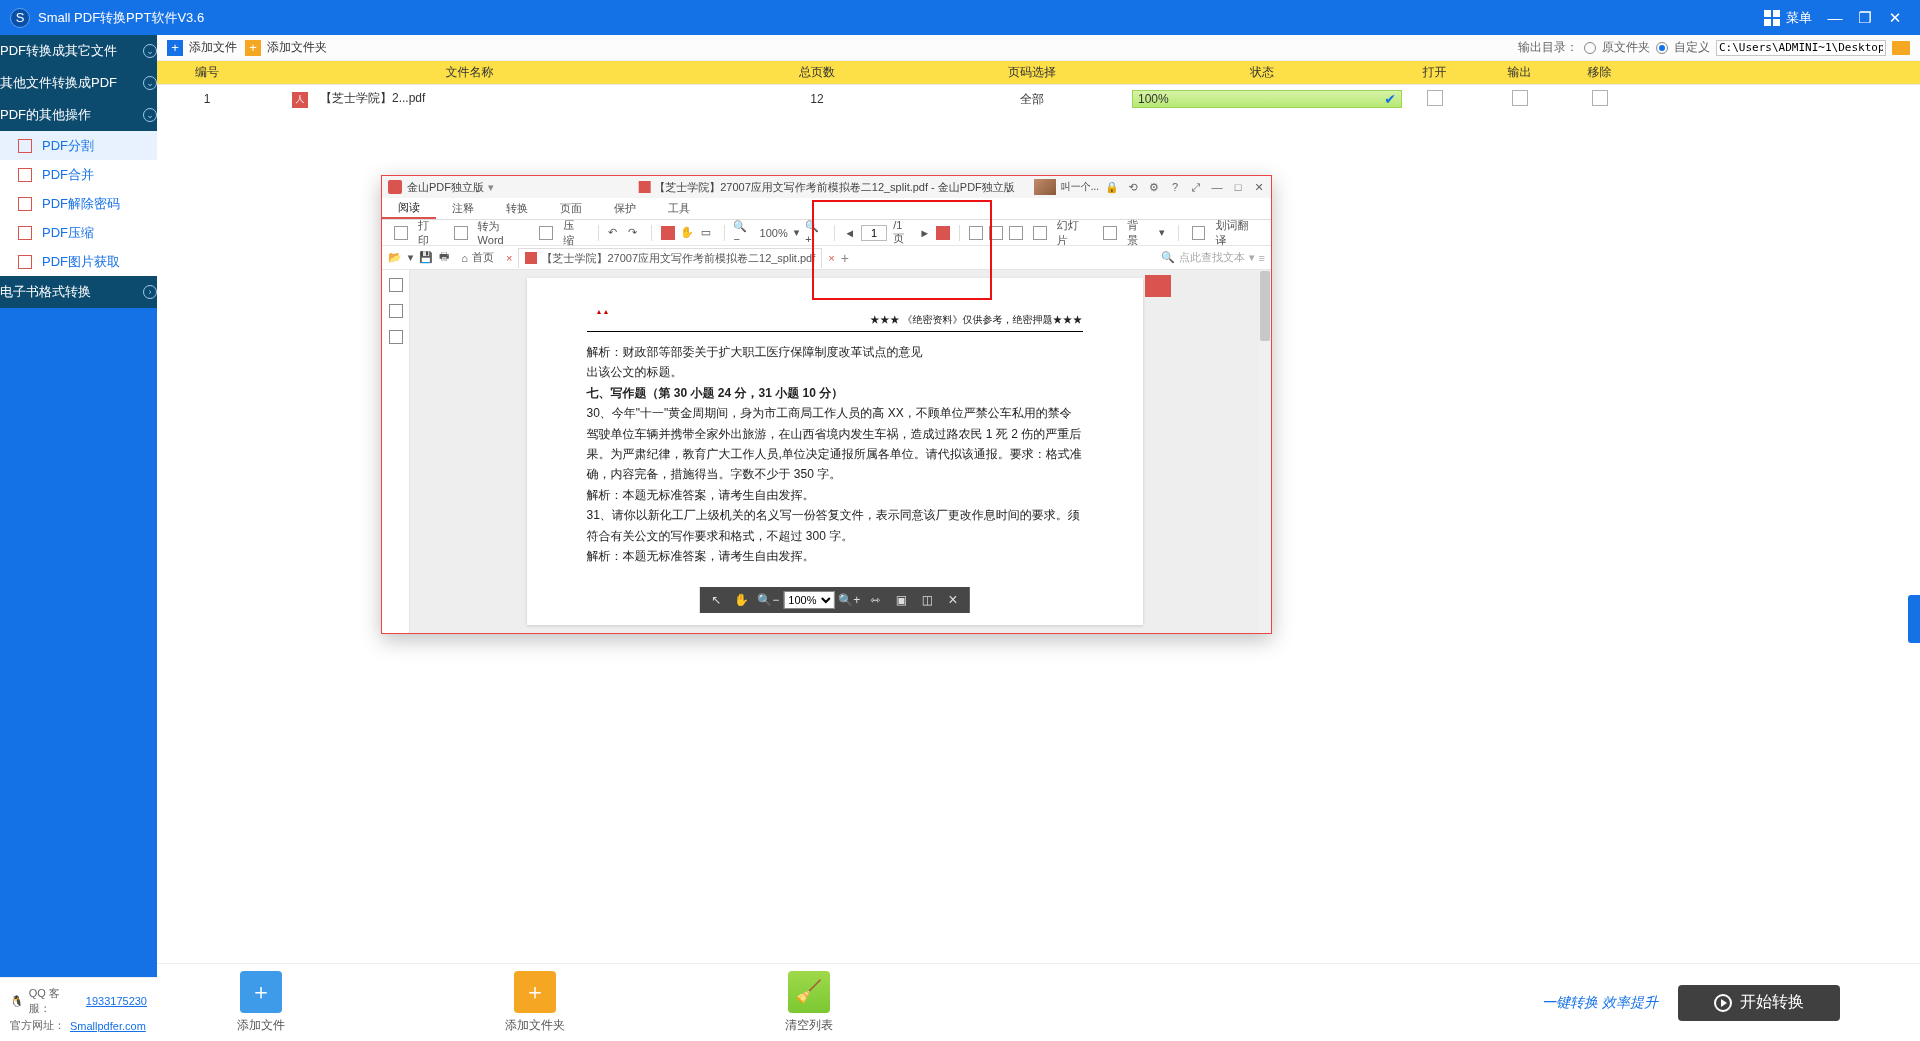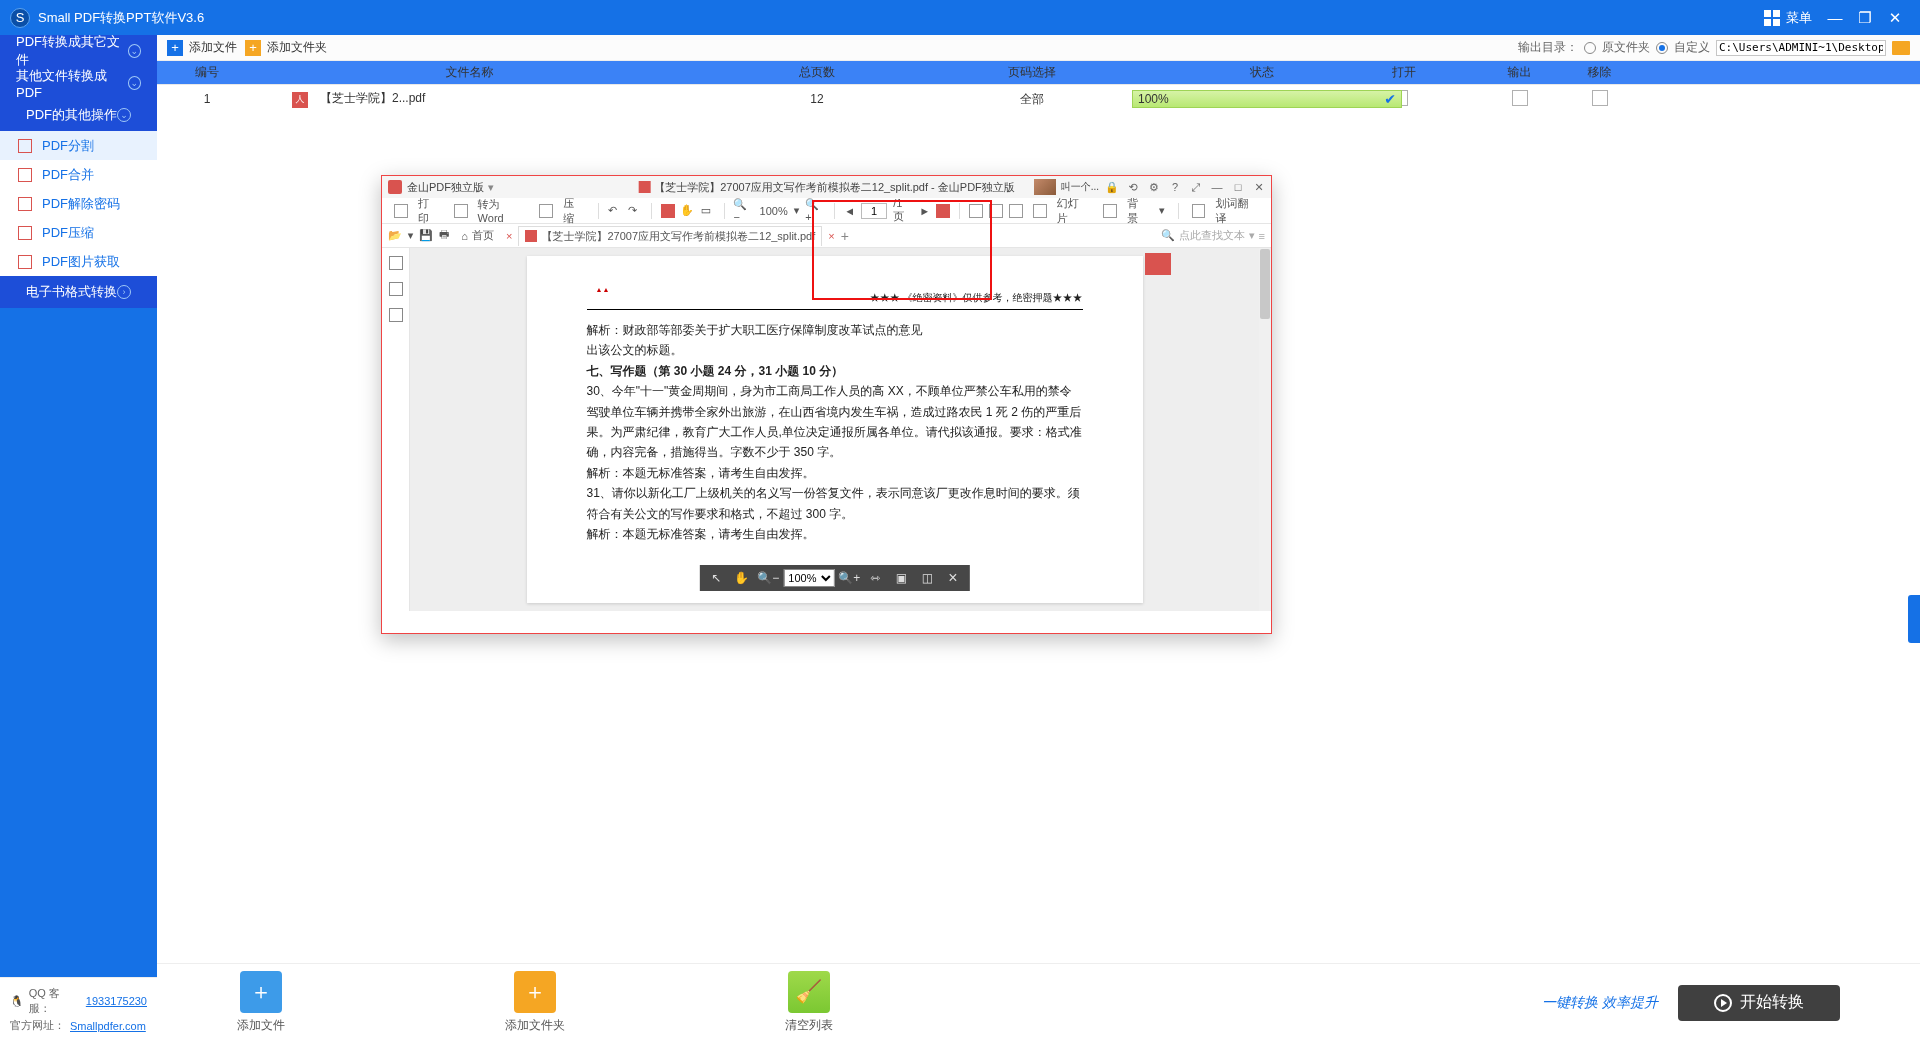--- a/index.html
+++ b/index.html
@@ -6,39 +6,39 @@
 body{width:1920px;height:1041px;overflow:hidden;background:#f5f5f5;position:relative}
 .titlebar{height:35px;background:#1571e6;color:#fff;display:flex;align-items:center;padding:0 10px;font-size:13px}
 .titlebar .logo{width:20px;height:20px;border-radius:50%;background:#0a4fa8;display:flex;align-items:center;justify-content:center;margin-right:8px;border:1px solid #5aa3f0}
 .titlebar .spacer{flex:1}
 .titlebar .menu-btn{display:flex;align-items:center;gap:6px;padding:4px 8px;cursor:pointer}
 .titlebar .menu-icon{display:grid;grid-template-columns:7px 7px;grid-template-rows:7px 7px;gap:2px}
 .titlebar .menu-icon span{background:#fff}
 .titlebar .win-btn{width:30px;text-align:center;font-size:15px;cursor:pointer}
 .main{display:flex;height:965px}
 .sidebar{width:157px;background:#1571e6;color:#fff;font-size:13px;display:flex;flex-direction:column}
-.side-group{height:32px;display:flex;align-items:center;justify-content:center;padding:0 16px;cursor:pointer;background:#1d4ed8}
+.side-group{height:32px;display:flex;align-items:center;justify-content:space-between;padding:0 0;cursor:pointer;background:#0c4a6e}
 .side-group .chev{width:14px;height:14px;border:1px solid #9fc8f7;border-radius:50%;display:flex;align-items:center;justify-content:center;font-size:9px;color:#9fc8f7}
 .side-item{height:29px;display:flex;align-items:center;gap:10px;padding-left:18px;cursor:pointer;color:#1571e6;background:#fff}
 .side-item.active{background:#e8f2fe}
 .side-item .si-icon{width:14px;height:14px;border:1px solid #d9534f;display:inline-block}
 .content{flex:1;background:#fff;border-bottom:1px solid #dcdcdc;position:relative}
 .toolbar{height:26px;background:#fcfcfc;display:flex;align-items:center;padding:0 10px;gap:8px;font-size:12px;color:#333;border-bottom:1px solid #eee}
 .tb-add{display:flex;align-items:center;gap:6px;cursor:pointer}
 .sq{width:16px;height:16px;display:flex;align-items:center;justify-content:center;color:#fff;font-size:13px}
 .sq.blue{background:#1571e6}.sq.orange{background:#f5a623}
 .out-row{margin-left:auto;display:flex;align-items:center;gap:6px;color:#666}
 .out-row input[type=text]{width:170px;height:16px;border:1px solid #c6c6c6;font-size:11px;font-family:monospace;padding:0 2px}
 .folder-ic{width:18px;height:14px;background:#f5a623;border-radius:1px}
 .radio{width:12px;height:12px;border:1px solid #888;border-radius:50%;display:inline-flex;align-items:center;justify-content:center}
 .radio.on::after{content:"";width:6px;height:6px;background:#1571e6;border-radius:50%}
-.thead{height:24px;background:#3b82f6;display:flex;align-items:center;font-size:12px;color:#333;border-bottom:1px solid #e8e8e8;padding:0 20px}
+.thead{height:24px;background:#fde047;display:flex;align-items:center;font-size:12px;color:#333;border-bottom:1px solid #e8e8e8;padding:0 20px}
 .col-idx{width:60px;text-align:center}.col-name{width:465px;text-align:center}.col-pages{width:230px;text-align:center}
 .col-pagesel{width:200px;text-align:center}.col-status{width:260px;text-align:center}
-.col-open{width:85px;}.col-out{width:85px;text-align:center}.col-del{width:75px;text-align:center}
+.col-open{width:85px;text-align:center}.col-out{width:85px;text-align:center}.col-del{width:75px;text-align:center}
 .trow{height:28px;display:flex;align-items:center;font-size:12px;color:#333;padding:0 20px}
 .pdf-ic{width:16px;height:16px;background:#d9534f;display:inline-flex;align-items:center;justify-content:center;color:#fff;font-size:9px;margin-right:12px}
 .progress{width:270px;height:18px;background:linear-gradient(#d6f3a6,#b8e873);border:1px solid #9ed455;display:flex;align-items:center;position:relative}
 .progress .pct{position:absolute;left:5px}.progress .chk{position:absolute;right:5px;color:#1571e6;font-size:14px}
 .act-ic{width:16px;height:16px;border:1px solid #b0b0b0;display:inline-block;margin:0 auto}
 .viewer{position:absolute;left:224px;top:140px;width:891px;height:459px;background:#fff;border:1px solid #ef4444;box-shadow:0 6px 20px rgba(0,0,0,.25)}
 .v-title{height:22px;background:#f5f5f5;display:flex;align-items:center;font-size:11px;color:#444;padding:0 6px;position:relative}
 .v-title .red-ic{width:14px;height:14px;background:#d9534f;border-radius:2px;margin-right:5px}
 .v-title .center-tab{position:absolute;left:50%;transform:translateX(-50%);display:flex;align-items:center;gap:4px}
 .v-title .tab-ic{width:12px;height:12px;background:#d9534f}
@@ -212,20 +212,28 @@
           <span class="wbtn">🔒</span>
           <span class="wbtn">⟲</span>
           <span class="wbtn">⚙</span>
           <span class="wbtn">?</span>
           <span class="wbtn">⤢</span>
           <span class="wbtn">—</span>
           <span class="wbtn">□</span>
           <span class="wbtn">✕</span>
         </div>
       </div>
+      <div class="v-menubar">
+        <div class="m active">阅读</div>
+        <div class="m">注释</div>
+        <div class="m">转换</div>
+        <div class="m">页面</div>
+        <div class="m">保护</div>
+        <div class="m">工具</div>
+      </div>
       <div class="v-tools">
         <div class="tbtn">
             <span class="tic"></span>
             <span>打印</span>
           </div>
         <div class="tbtn">
             <span class="tic"></span>
             <span>转为Word</span>
           </div>
         <div class="tbtn">

